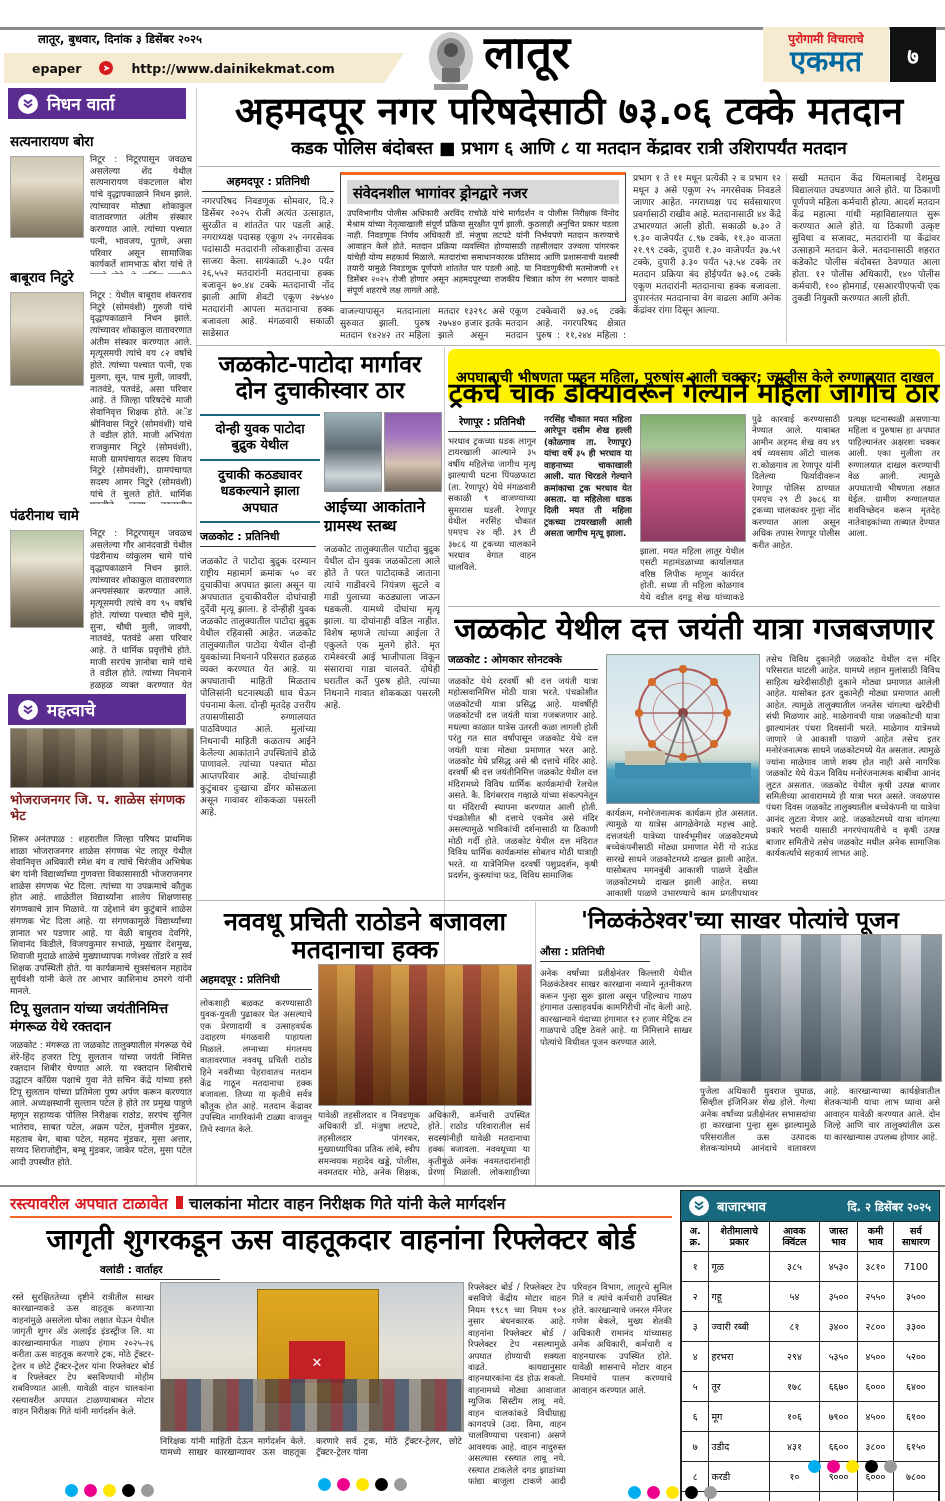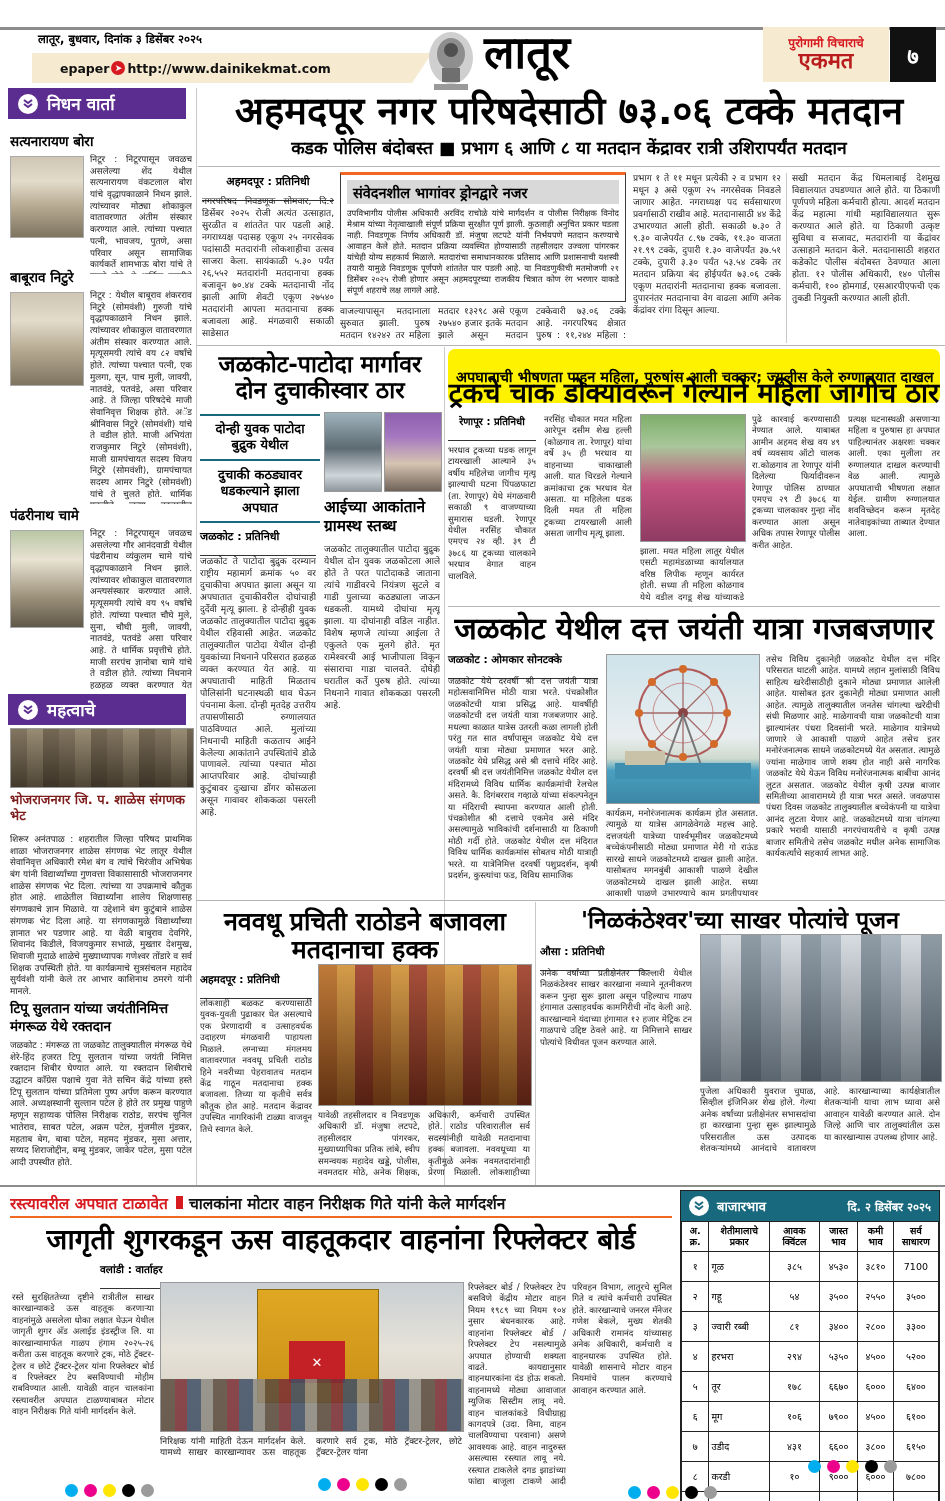--- a/index.html
+++ b/index.html
@@ -1,21 +1,21 @@
 <!DOCTYPE html>
 <html><head>
 <meta charset="utf-8">
 <style>
   html,body{margin:0;padding:0;background:#e8e8e8;}
   .page{position:relative;width:945px;height:1501px;background:#ffffff;overflow:hidden;
         font-family:"DejaVu Sans", sans-serif;color:#1b1b1b;margin:0 auto;}
   .abs{position:absolute;}
   .body-txt{font-size:9px;line-height:1.33;text-align:justify;color:#1c1c1c;overflow:hidden;word-break:break-word;}
   .headline{font-weight:bold;color:#000;text-align:center;line-height:1.12;}
-  .byline{font-weight:bold;font-size:11px;text-align:center;border-bottom:1.5px solid #333;padding-bottom:12px;color:#000;}
+  .byline{font-weight:bold;font-size:11px;text-align:center;border-bottom:1.5px solid #333;padding-bottom:3px;color:#000;}
   .subhead-box{font-weight:bold;font-size:13px;text-align:center;line-height:1.25;color:#000;
                border-top:2px solid #19697e;border-bottom:2px solid #19697e;padding:5px 2px;}
   .sec-head{background:#5c2d91;color:#fff;font-weight:bold;font-size:17px;display:flex;align-items:center;gap:9px;padding:4px 10px;}
   .sec-icon{width:20px;height:20px;border-radius:50%;background:#ffffff;display:flex;align-items:center;justify-content:center;flex:0 0 20px;}
   .photo{overflow:hidden;}
   .ph-portrait{background:linear-gradient(180deg,#cfc6b4 0%,#e3dccb 30%,#b9ac94 60%,#7e7460 100%);}
   .ph-man1{background:linear-gradient(180deg,#9fb3bd 0%,#5d6a72 45%,#cfd6da 80%,#8d979c 100%);}
   .ph-man2{background:linear-gradient(180deg,#8d5fae 0%,#a477c0 30%,#d6c4b2 65%,#6f6258 100%);}
   .ph-group{background:repeating-linear-gradient(90deg,#9a8f7e 0 16px,#b4aa97 16px 32px,#8a7f6e 32px 48px),linear-gradient(180deg,#d8d2c4,#6e675a);background-blend-mode:multiply;}
   .ph-woman{background:linear-gradient(180deg,#7fae6d 0%,#a9c79a 25%,#c2527e 55%,#8f3b63 100%);}
@@ -37,31 +37,31 @@
   .mkt-date{font-weight:bold;font-size:11.5px;}
   table.mkt{border-collapse:collapse;width:100%;background:#fff;}
   table.mkt th,table.mkt td{border:1.5px solid #222;font-size:9.5px;padding:3px 2px;text-align:center;color:#000;}
   table.mkt th{font-weight:bold;line-height:1.2;}
   table.mkt td{height:23px;}
   .dots{display:flex;gap:6px;}
   .dot{width:13px;height:13px;border-radius:50%;display:inline-block;}
   .cap{font-size:8.8px;line-height:1.3;text-align:justify;color:#1c1c1c;}
   .cream{background:#f6ead0;}
   .brand-tag{color:#d71920;font-weight:bold;font-size:12px;text-align:center;line-height:1.1;}
-  .brand-name{color:#b91c1c;font-weight:bold;font-size:22px;text-align:center;line-height:1;}
+  .brand-name{color:#0369a1;font-weight:bold;font-size:29px;text-align:center;line-height:1;}
 </style>
 </head>
 <body>
 
 <div class="page">
 
   <div class="abs hline" style="left:0;top:27px;width:945px;height:3px;background:#8c8c8c;"></div>
   <div class="abs" style="left:38px;top:31px;font-size:11.5px;font-weight:bold;color:#000;">लातूर, बुधवार, दिनांक ३ डिसेंबर २०२५</div>
 
-  <div class="abs cream" style="left:32px;top:53px;width:400px;height:30px;clip-path:polygon(0 0,100% 0,95% 100%,0 100%);display:flex;align-items:center;gap:2px;padding-left:28px;box-sizing:border-box;">
+  <div class="abs cream" style="left:4px;top:53px;width:400px;height:30px;clip-path:polygon(0 0,100% 0,95% 100%,0 100%);display:flex;align-items:center;gap:18px;padding-left:28px;box-sizing:border-box;">
     <span style="font-weight:bold;font-size:12.5px;color:#111;">epaper</span>
     <span style="width:14px;height:14px;border-radius:50%;background:#d71920;color:#fff;display:inline-flex;align-items:center;justify-content:center;font-size:9px;">➤</span>
     <span style="font-weight:bold;font-size:12.5px;color:#111;">http://www.dainikekmat.com</span>
   </div>
 
   <div class="abs photo" style="left:424px;top:28px;width:54px;height:66px;">
     <svg width="54" height="66" viewBox="0 0 54 66">
       <ellipse cx="27" cy="30" rx="22" ry="26" fill="#cfcfcf"></ellipse>
       <ellipse cx="27" cy="26" rx="14" ry="16" fill="#8e8e8e"></ellipse>
       <circle cx="27" cy="22" r="7" fill="#4f4f4f"></circle>
@@ -160,21 +160,21 @@
   <div class="abs vline" style="left:444px;top:347px;height:838px;"></div>
 
   <div class="abs yellow-strip" style="left:448px;top:349px;width:492px;">अपघाताची भीषणता पाहून महिला, पुरुषांस आली चक्कर; ज्युलीस केले रुग्णालयात दाखल</div>
   <div class="abs headline" style="left:448px;top:378px;width:492px;font-size:27px;">ट्रकचे चाक डोक्यावरून गेल्याने महिला जागीच ठार</div>
 
   <div class="abs" style="left:448px;top:414px;width:492px;height:188px;display:flex;gap:8px;">
     <div style="width:88px;">
       <div class="byline" style="font-size:10px;">रेणापूर : प्रतिनिधी</div>
       <div class="body-txt" style="font-size:8.6px;height:162px;margin-top:4px;">भरधाव ट्रकच्या धडक लागून टायरखाली आल्याने ३५ वर्षीय महिलेचा जागीच मृत्यू झाल्याची घटना पिंपळफाटा (ता. रेणापूर) येथे मंगळवारी सकाळी ९ वाजण्याच्या सुमारास घडली. रेणापूर येथील नरसिंह चौकात एमएच २४ व्ही. ३९ टी ३७८६ या ट्रकच्या चालकाने भरधाव वेगात वाहन चालविले.</div>
     </div>
-    <div class="body-txt" style="width:88px;font-size:8.6px;height:188px;">नरसिंह चौकात मयत महिला आरेपून दसीम शेख हल्ली (कोळगाव ता. रेणापूर) यांचा वर्षे ३५ ही भरधाव या वाहनाच्या चाकाखाली आली. यात चिरडले गेल्याने क्रमांकाचा ट्रक भरधाव येत असता. या महिलेला धडक दिली मयत ती महिला ट्रकच्या टायरखाली आली असता जागीच मृत्यू झाला.</div>
+    <div class="body-txt" style="width:88px;font-size:8.6px;height:188px;font-weight:bold;">नरसिंह चौकात मयत महिला आरेपून दसीम शेख हल्ली (कोळगाव ता. रेणापूर) यांचा वर्षे ३५ ही भरधाव या वाहनाच्या चाकाखाली आली. यात चिरडले गेल्याने क्रमांकाचा ट्रक भरधाव येत असता. या महिलेला धडक दिली मयत ती महिला ट्रकच्या टायरखाली आली असता जागीच मृत्यू झाला.</div>
     <div style="width:104px;">
       <div class="photo ph-woman" style="width:104px;height:126px;border:1px solid #999;"></div>
       <div class="body-txt" style="font-size:8.6px;height:56px;margin-top:4px;">झाला. मयत महिला लातूर येथील एसटी महामंडळाच्या कार्यालयात वरिष्ठ लिपीक म्हणून कार्यरत होती. सध्या ती महिला कोळगाव येथे वडील दगडू शेख यांच्याकडे राहत होती. सकाळी ड्युटीला जाण्यासाठी ही महिला पिंपळफाटा येथे आली होती. या घटनेची माहिती मिळताच रेणापूर पोलीस घटनास्थळी दाखल झाले. पंचनामा करून ट्रक ताब्यात घेऊन मयत महिलेचे प्रेत रेणापूर</div>
     </div>
     <div class="body-txt" style="width:88px;font-size:8.6px;height:188px;">पुढे कारवाई करण्यासाठी नेण्यात आले. याबाबत आमीन अहमद शेख वय ४९ वर्ष व्यवसाय ऑटो चालक रा.कोळगाव ता रेणापूर यांनी दिलेल्या फिर्यादीवरून रेणापूर पोलिस ठाण्यात एमएच २९ टी ३७८६ या ट्रकच्या चालकावर गुन्हा नोंद करण्यात आला असून अधिक तपास रेणापूर पोलीस करीत आहेत.</div>
     <div class="body-txt" style="width:92px;font-size:8.6px;height:188px;">प्रत्यक्ष घटनास्थळी असणाऱ्या महिला व पुरुषास हा अपघात पाहिल्यानंतर अक्षरशः चक्कर आली. एका मुलीला तर रुग्णालयात दाखल करण्याची वेळ आली. त्यामुळे अपघाताची भीषणता लक्षात येईल. ग्रामीण रुग्णालयात शवविच्छेदन करून मृतदेह नातेवाइकांच्या ताब्यात देण्यात आला.</div>
   </div>
 
   <div class="abs hline" style="left:448px;top:606px;width:492px;"></div>
 

